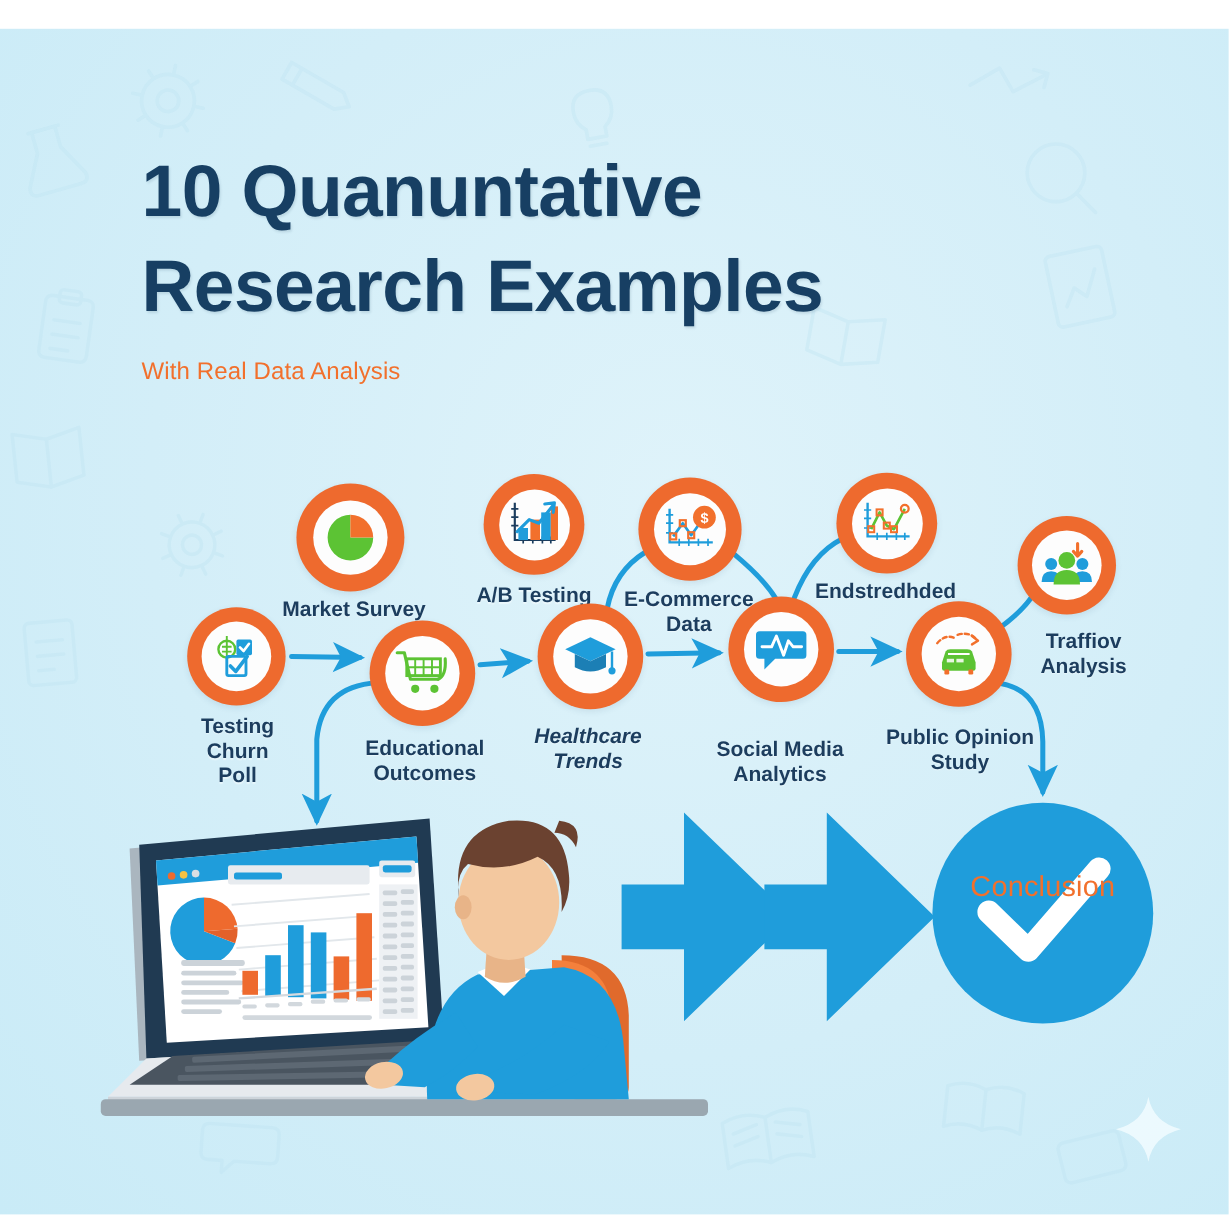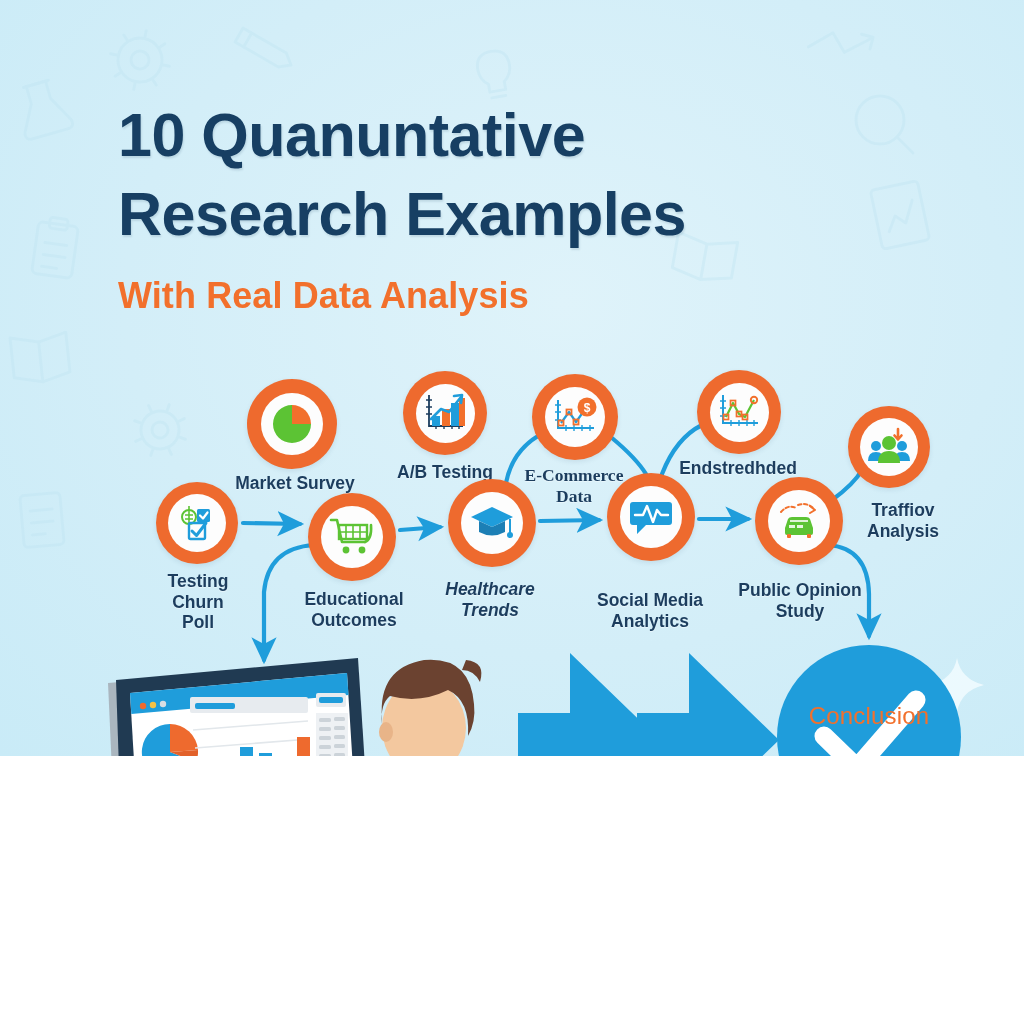--- a/index.html
+++ b/index.html
@@ -9,23 +9,24 @@
   body {
     width: 1024px;
     height: 1024px;
     overflow: hidden;
     font-family: "Liberation Sans", sans-serif;
   }
 
   #canvas {
     position: relative;
     width: 1024px;
-    height: 756px;
+    height: 988px;
     background: radial-gradient(ellipse at 55% 40%, #dff3fa 0%, #d3eef8 55%, #c9ebf7 100%);
     overflow: hidden;
+    margin-top: 24px;
   }
 
   
   .watermarks {
     position: absolute;
     inset: 0;
     opacity: 0.38;
     pointer-events: none;
   }
   .sparkle {
@@ -47,22 +48,22 @@
   .title-line {
     font-size: 61px;
     font-weight: bold;
     color: #173f63;
     line-height: 1.29;
     letter-spacing: -0.5px;
     text-shadow: 1px 2px 2px rgba(20,60,95,0.13);
   }
   .subtitle {
     margin-top: 22px;
-    font-size: 36px;
-    font-weight: bold;
+    font-size: 20px;
+    font-weight: normal;
     color: #f2702c;
     letter-spacing: 0.1px;
   }
 
   
   #flow-svg {
     position: absolute;
     left: 0;
     top: 0;
     width: 1024px;
@@ -345,21 +346,21 @@
           <path d="M9 27 L17 16 L24 26 L34 12" stroke="#1f9ddb" stroke-width="2.2" fill="none" stroke-linejoin="round"></path>
           <rect x="6.5" y="24.5" width="5" height="5" fill="none" stroke="#f2702c" stroke-width="1.8"></rect>
           <rect x="14.5" y="13.5" width="5" height="5" fill="none" stroke="#f2702c" stroke-width="1.8"></rect>
           <rect x="21.5" y="23.5" width="5" height="5" fill="none" stroke="#f2702c" stroke-width="1.8"></rect>
           <circle cx="35" cy="11" r="9.5" fill="#f2702c"></circle>
           <text x="35" y="15.5" font-size="12" font-weight="bold" fill="#fff" text-anchor="middle" font-family="Liberation Sans, sans-serif">$</text>
         </svg>
       </div>
     </div>
   </div>
-  <div class="node-label" style="left:574px; top:465px;font-family:Liberation Serif, serif;">E-Commerce
+  <div class="node-label" style="left:574px; top:465px;">E-Commerce
 Data</div>
 
   <div class="node" style="left:651px; top:517px;">
     <div class="node-circle" style="width:88px;height:88px;">
       <div class="node-inner" style="width:62px;height:62px;">
         <svg width="46" height="42" viewBox="0 0 46 42">
           <path d="M5 6 L41 6 Q44 6 44 9 L44 26 Q44 29 41 29 L18 29 L9 38 L9 29 L5 29 Q2 29 2 26 L2 9 Q2 6 5 6 Z" fill="#1f9ddb"></path>
           <path d="M7 19 L15 19 L19 10 L25 26 L29 14 L33 19 L40 19" stroke="#fff" stroke-width="2.4" fill="none" stroke-linejoin="round" stroke-linecap="round"></path>
         </svg>
       </div>

